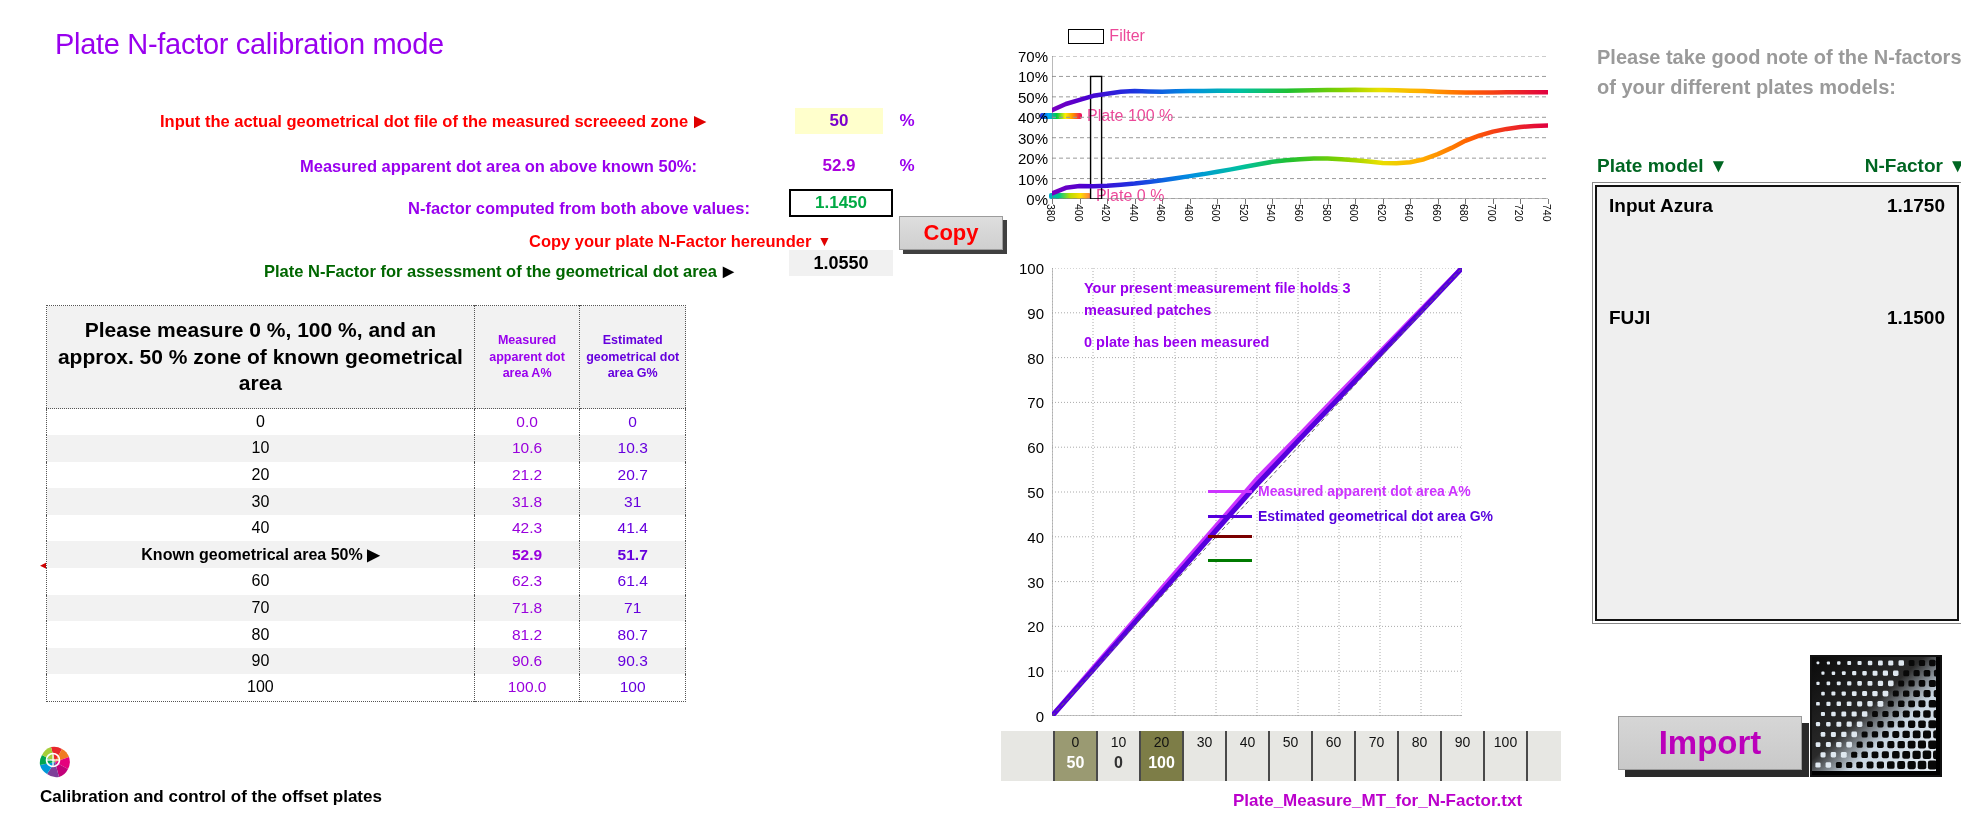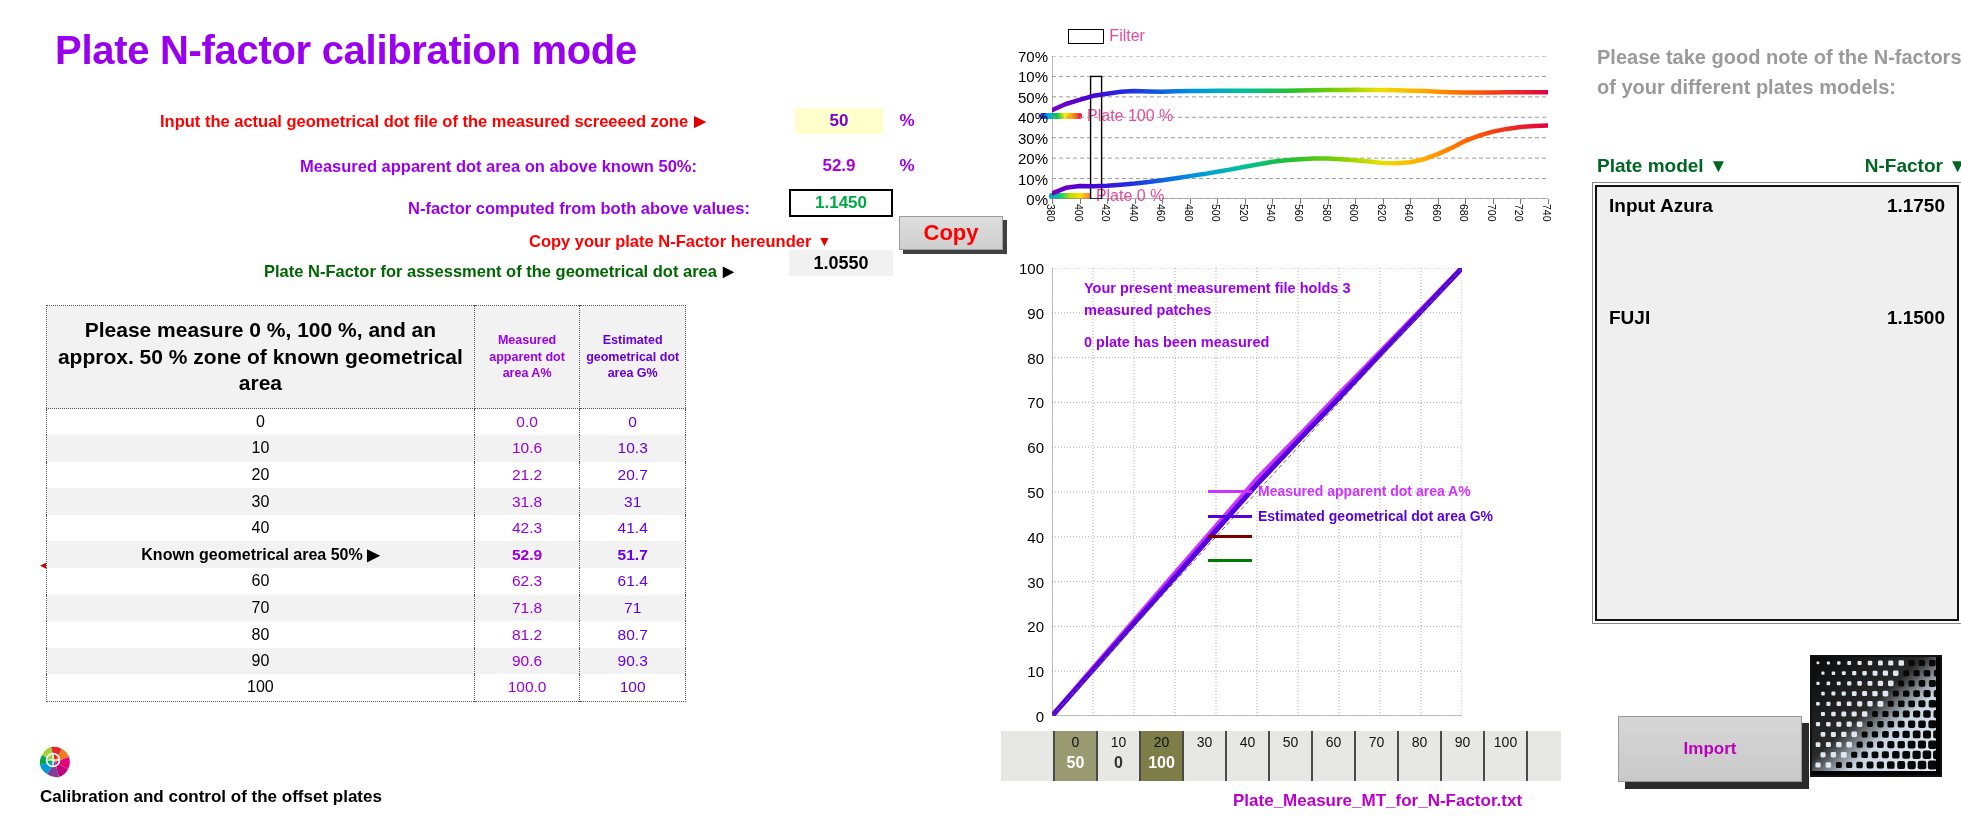--- a/index.html
+++ b/index.html
@@ -10,21 +10,21 @@
     width: 1961px; height: 823px;
     position: relative;
     font-family: "Liberation Sans", sans-serif;
     overflow: hidden;
   }
   .abs { position: absolute; }
 
   
   #page-title {
     left: 55px; top: 28px;
-    font-size: 40px; font-weight: bold;
+    font-size: 29px; font-weight: normal;
     color: #9900ee;
     letter-spacing: -0.3px;
   }
   .form-row {
     position: absolute;
     height: 26px;
     display: flex; align-items: center;
     font-size: 16.5px; font-weight: bold;
   }
   .lbl-red { color: #ff0000; }
@@ -147,26 +147,26 @@
     display:flex; justify-content:space-between; font-size: 19px; font-weight:bold; color:#006622;}
   #plate-box {
     position:absolute; left: 1595px; top: 185px; width: 364px; height: 436px;
     background:#efefef; border: 2px solid #111; outline: 1px solid #888; outline-offset: 2px;
     box-sizing: border-box;
   }
   .plate-row { position:absolute; left: 12px; width: 336px; display:flex; justify-content:space-between;
     font-size: 19px; font-weight:bold; color:#000;}
 
   #import-btn {
-    position:absolute; left: 1618px; top: 716px; width: 184px; height: 66px;
+    position:absolute; left: 1618px; top: 716px; width: 184px; height: 54px;
     background: linear-gradient(#d6d6d6,#c9c9c9);
     border: 1px solid #9a9a9a;
     box-shadow: 7px 7px 0 #2b2b2b;
     display:flex; align-items:center; justify-content:center;
-    font-size: 17px; font-weight:bold; color:#bb00bb;
+    font-size: 33px; font-weight:bold; color:#bb00bb;
     cursor:pointer; box-sizing:border-box;
   }
   #plate-img {
     position:absolute; left: 1810px; top: 655px; width: 128px; height: 118px;
     border: 2px solid #111; background:#000;
   }
 </style>
 </head>
 <body>
 

